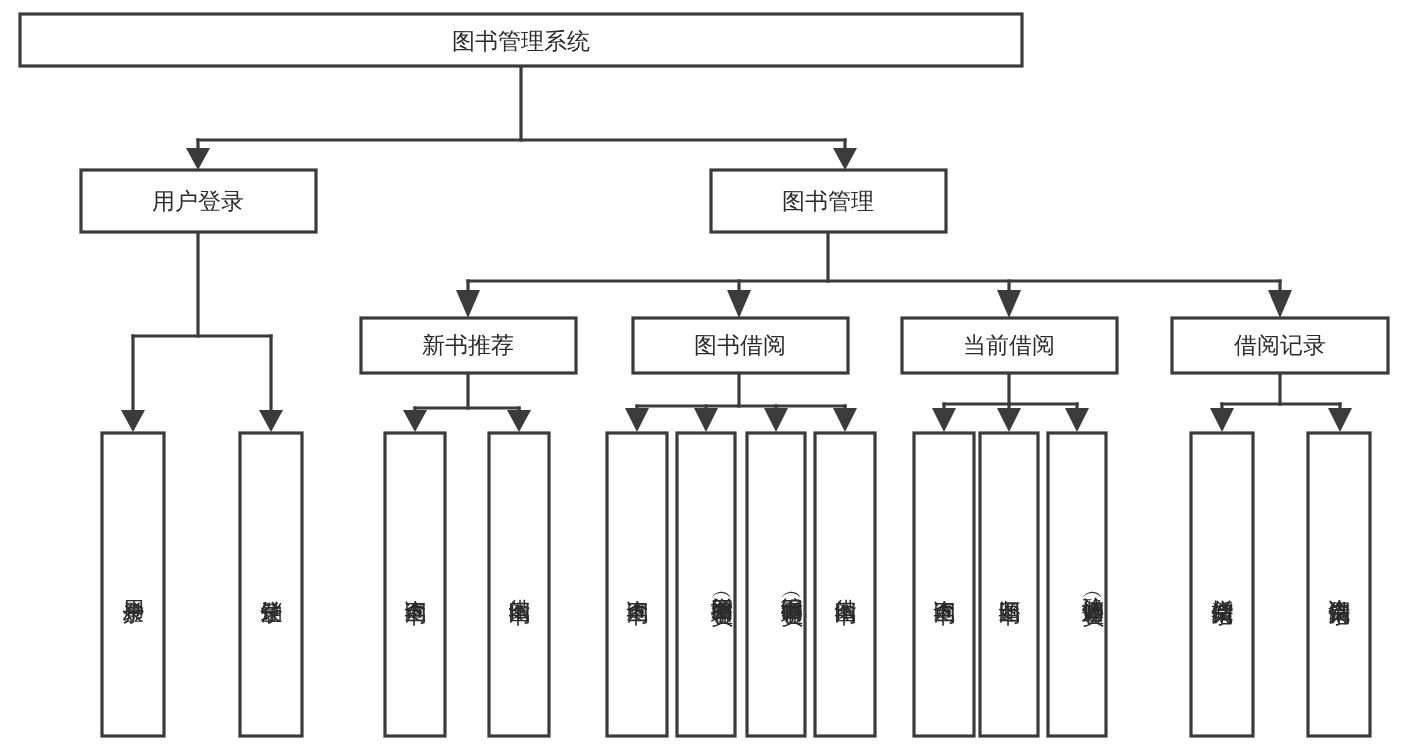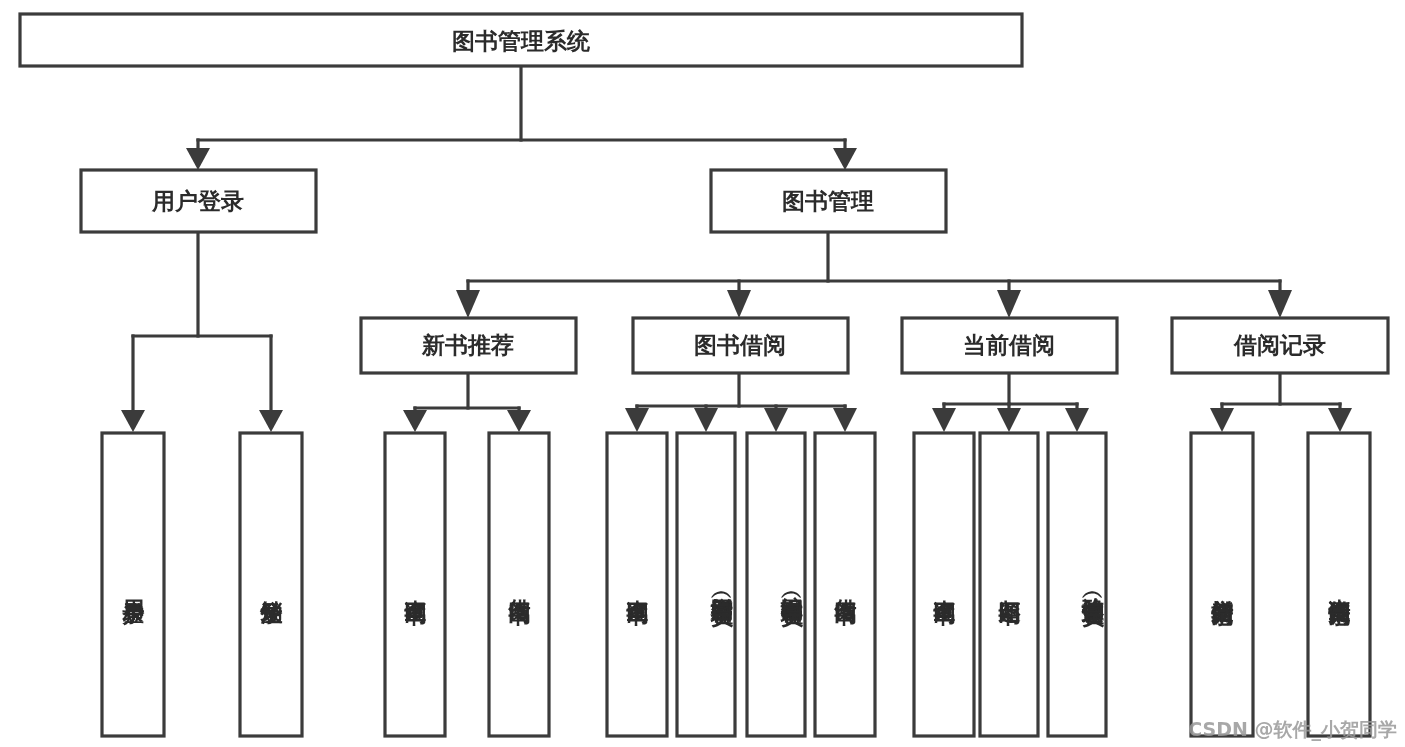--- a/index.html
+++ b/index.html
@@ -11,21 +11,20 @@
     width: 1405px;
     height: 747px;
     font-family: "DejaVu Sans", "Liberation Sans", sans-serif;
     overflow: hidden;
     position: relative;
   }
   #diagram-root {
     position: relative;
     width: 1405px;
     height: 747px;
-    font-weight: bold;
   }
   svg#flow {
     position: absolute;
     left: 0;
     top: 0;
     width: 1405px;
     height: 747px;
     display: block;
   }
   .node-rect {
@@ -225,15 +224,14 @@
   <div class="vlabel" style="left:747px; top:437px; width:58px; height:296px; align-items:flex-start;">编辑图书（管理员）</div>
   <div class="vlabel" style="left:815px; top:433px; width:60px; height:303px;">借阅图书</div>
 
   <div class="vlabel" style="left:914px; top:433px; width:60px; height:303px;">查询图书</div>
   <div class="vlabel" style="left:980px; top:433px; width:58px; height:303px;">归还图书</div>
   <div class="vlabel" style="left:1048px; top:437px; width:58px; height:296px; align-items:flex-start;">确认归还（管理员）</div>
 
   <div class="vlabel" style="left:1191px; top:433px; width:62px; height:303px;">新增借阅记录</div>
   <div class="vlabel" style="left:1308px; top:433px; width:62px; height:303px;">查询借阅记录</div>
 
-  <div class="watermark">CSDN @软件_小贺同学</div>
 
 </div>
 
 </body></html>

